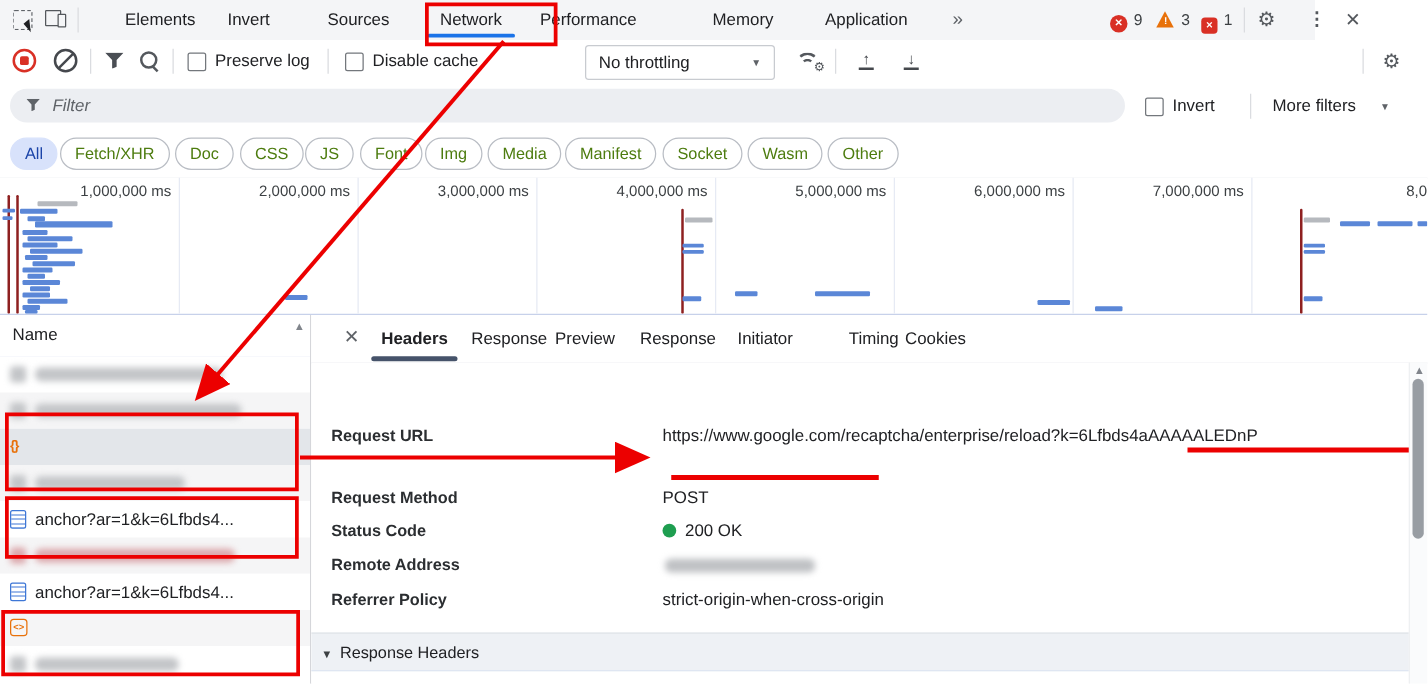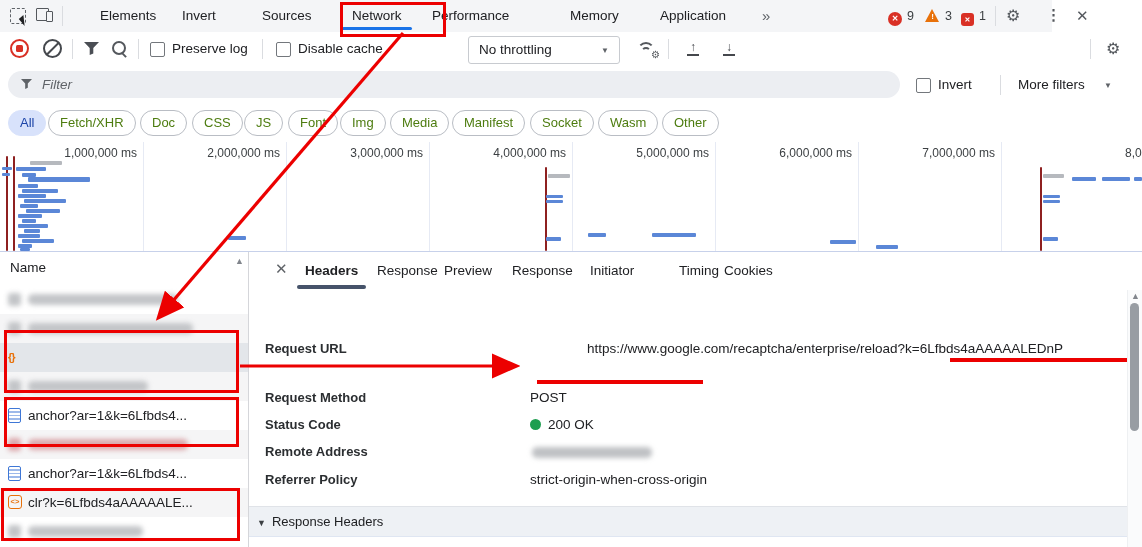--- a/index.html
+++ b/index.html
@@ -94,21 +94,21 @@
   .dclose{position:absolute;left:26px;top:8px;font-size:15px;color:#5f6368;}
   .dtab{position:absolute;top:0;height:37px;line-height:37px;font-size:13.5px;color:#202124;}
   .dtab.sel{font-weight:bold;}
   .dtab.sel:after{content:"";position:absolute;left:-8px;right:-8px;bottom:0;height:4px;border-radius:3px;background:#46536a;}
   #dbody{position:absolute;left:0;top:38px;width:893px;height:257px;background:#fff;overflow:hidden;}
   .dsection{position:absolute;left:0;right:14px;height:29px;background:#eef1f5;line-height:29px;font-size:13px;}
   .dsection .tri{margin-left:8px;font-size:9px;color:#3c4043;}
   .dsection .st{margin-left:6px;}
   .hlabel{position:absolute;left:16px;font-weight:bold;font-size:13px;color:#2b2e31;line-height:17px;}
   .hvalue{position:absolute;left:281px;font-size:13.5px;color:#202124;line-height:17px;}
-  .urlval{line-height:22px;text-align:center;}
+  .urlval{line-height:22px;}
   .redact{display:inline-block;height:11px;border-radius:5px;background:#bfc1c4;filter:blur(2.5px);vertical-align:middle;margin:0 2px;}
   .statusdot{display:inline-block;width:11px;height:11px;border-radius:50%;background:#1e9e50;margin-right:7px;vertical-align:-1px;}
   #dscroll{position:absolute;right:0;top:38px;width:14px;height:257px;background:#fafbfc;border-left:1px solid #eef0f2;}
   #dscroll .thumb{position:absolute;left:2px;top:13px;width:9px;height:128px;border-radius:5px;background:#989da3;}
 
   
   .anno-box{position:absolute;border:3.5px solid var(--anno);z-index:60;pointer-events:none;}
   .anno-ul{position:absolute;height:3.5px;background:var(--anno);z-index:60;pointer-events:none;}
   #annosvg{position:absolute;left:0;top:0;z-index:61;pointer-events:none;}
 </style>
@@ -292,21 +292,20 @@
         <div class="req-row alt">
           <span class="blur-ic red"></span>
           <span class="blur-bar red" style="width: 160px;"></span>
         </div>
         <div class="req-row">
           <span class="ric document-icon"></span>
           <span class="rlabel">anchor?ar=1&amp;k=6Lfbds4...</span>
         </div>
         <div class="req-row alt">
           <span class="ric image-icon">&lt;&gt;</span>
-          <span class="rlabel">clr?k=6Lfbds4aAAAAALE...</span>
         </div>
         <div class="req-row">
           <span class="blur-ic"></span>
           <span class="blur-bar" style="width: 115px;"></span>
         </div>
       </div>
   </div>
 
   <div id="details">
     <div id="dtabs">

